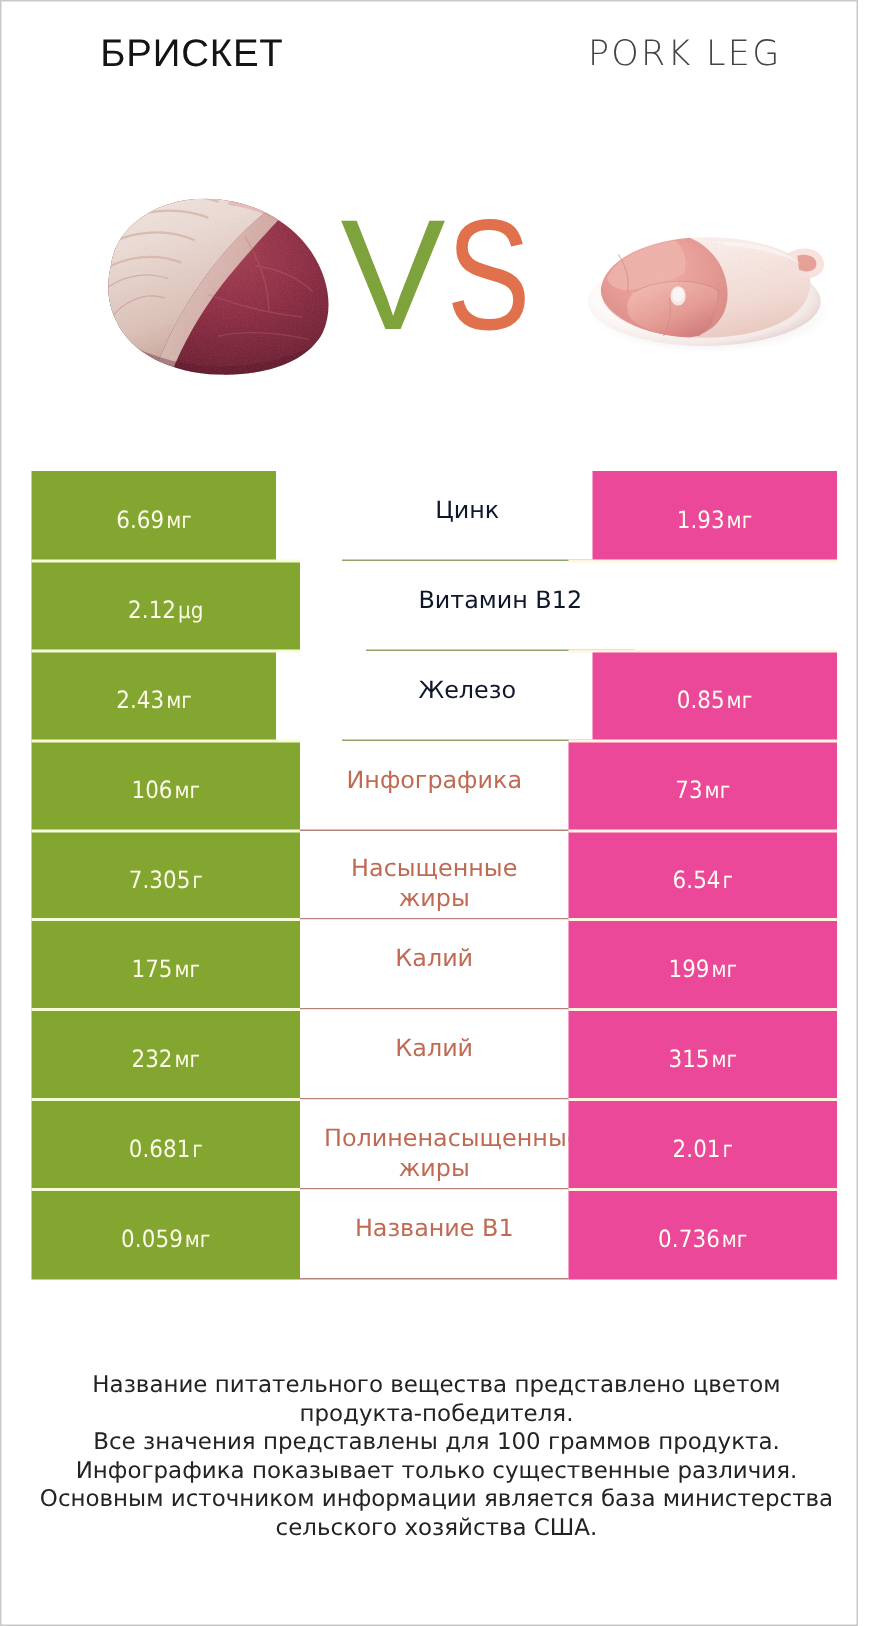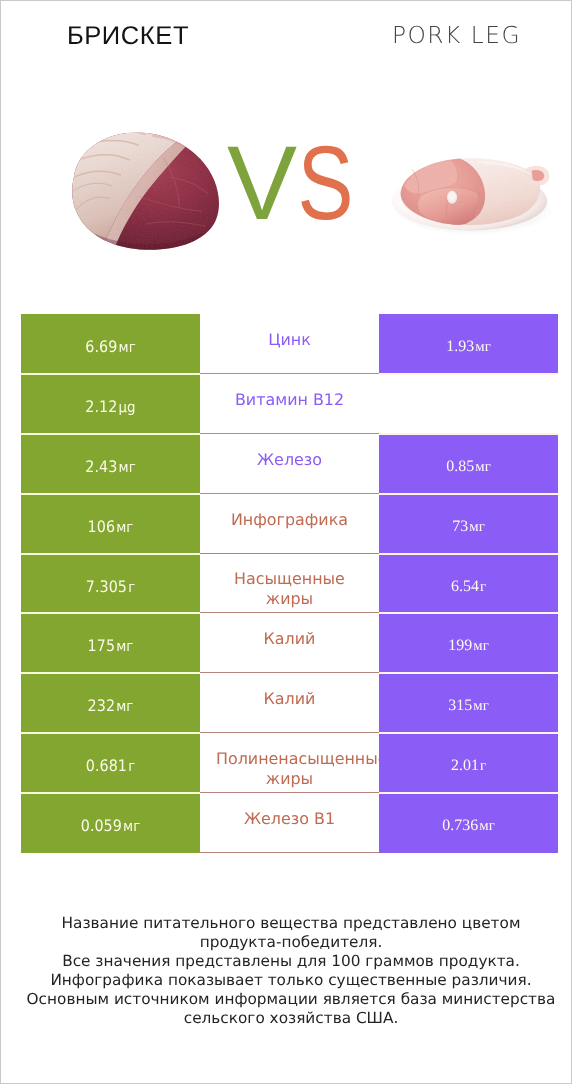--- a/index.html
+++ b/index.html
@@ -12,23 +12,23 @@
 
   .vs{position:absolute;left:226px;top:146px;font-size:105px;line-height:74px;letter-spacing:-5px;font-weight:400;font-family:"Liberation Sans",sans-serif;}
   .vs .v{color:#7ea33c;}
   .vs .s{display:inline-block;transform:scaleX(0.8) translateX(7px);transform-origin:left center;}
   .vs .s{color:#e1714c;}
 
   .table{position:absolute;left:20px;top:313.4px;width:537px;}
   .row{display:flex;height:59.8px;position:relative;}
   .cell-l,.cell-r{width:179px;display:flex;align-items:flex-start;justify-content:center;font-size:15.9px;font-weight:500;font-family:"DejaVu Sans Condensed","DejaVu Sans",sans-serif;line-height:19px;padding-top:23px;letter-spacing:0.05px;box-sizing:border-box;}
   .cell-l{background:#82a62f;color:#fbfbe8;}
-  .cell-r{background:#8b5cf6;color:#fffcf0;font-family:Liberation Serif, serif;}
+  .cell-r{background:#ec4899;color:#fffcf0;}
   .cell-m{width:179px;background:#ffffff;font-size:15.9px;text-align:center;overflow:hidden;box-sizing:border-box;line-height:19.7px;font-weight:400;padding:15.9px 16px 0;font-family:"DejaVu Sans",sans-serif;display:flex;flex-direction:column;justify-content:flex-start;}
-  .cell-m.g{color:#8b5cf6;border-bottom:1px solid #94a36b;}
+  .cell-m.g{color:#0f172a;border-bottom:1px solid #94a36b;margin-left:44px;}
   .cell-m.o{color:#c06a52;border-bottom:1px solid #b5837a;}
   .divider{position:absolute;left:0;top:-1px;width:179px;height:2px;background:#f6fcd8;}
   .divider.r{left:358px;background:#fff4de;}
   .unit{font-size:14.8px;letter-spacing:0.05px;}
   .sp{font-size:4px;}
 
   .footer{position:absolute;left:0;top:913px;width:580px;text-align:center;font-size:15.3px;color:#232323;line-height:19.1px;font-weight:400;font-family:"DejaVu Sans",sans-serif;}
 
   .img-left{position:absolute;left:55px;top:125px;width:168px;height:128px;}
   .img-right{position:absolute;left:387px;top:151px;width:165px;height:85px;}
@@ -273,21 +273,21 @@
           <span>2.01<span class="sp"> </span><span class="unit">г</span></span>
         </div>
       </div>
       <div class="row">
         <div class="divider"></div>
         <div class="divider r"></div>
         <div class="cell-l">
           <span>0.059<span class="sp"> </span><span class="unit">мг</span></span>
         </div>
         <div class="cell-m o">
-          <div>Железо B1</div>
+          <div>Название B1</div>
         </div>
         <div class="cell-r">
           <span>0.736<span class="sp"> </span><span class="unit">мг</span></span>
         </div>
       </div>
     </div>
 
   <div class="footer">
       <div>Название питательного вещества представлено цветом</div>
       <div>продукта-победителя.</div>

